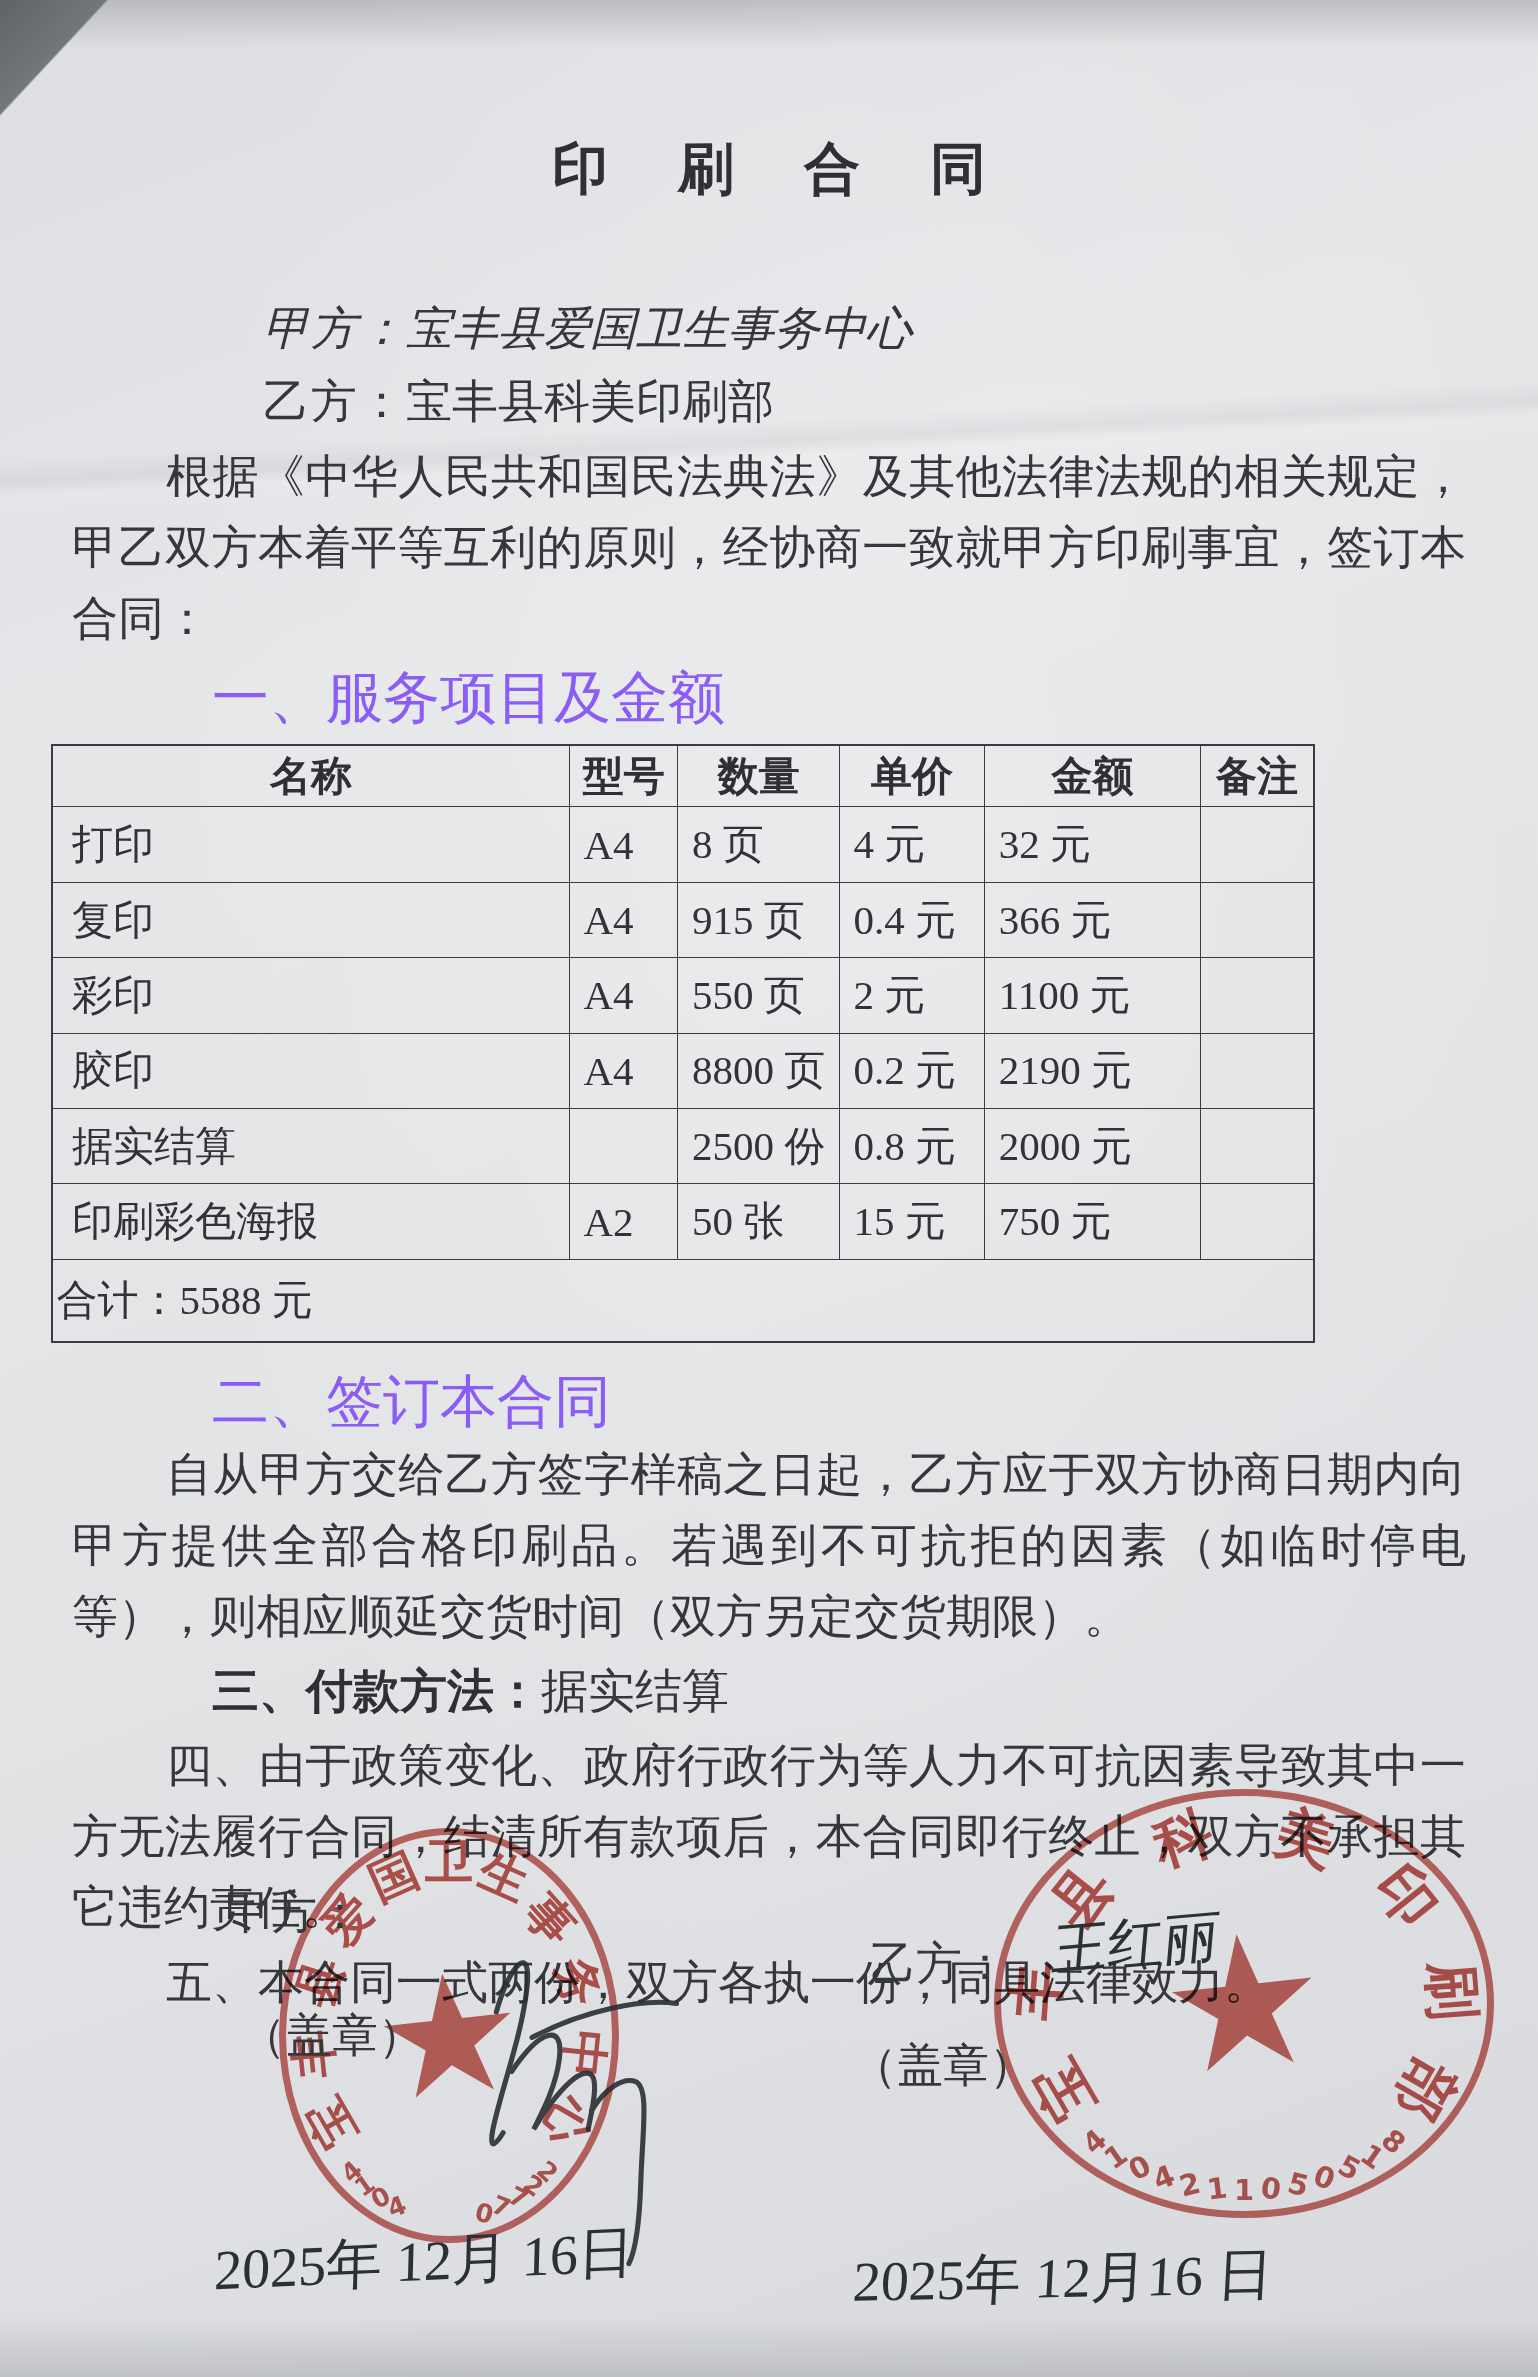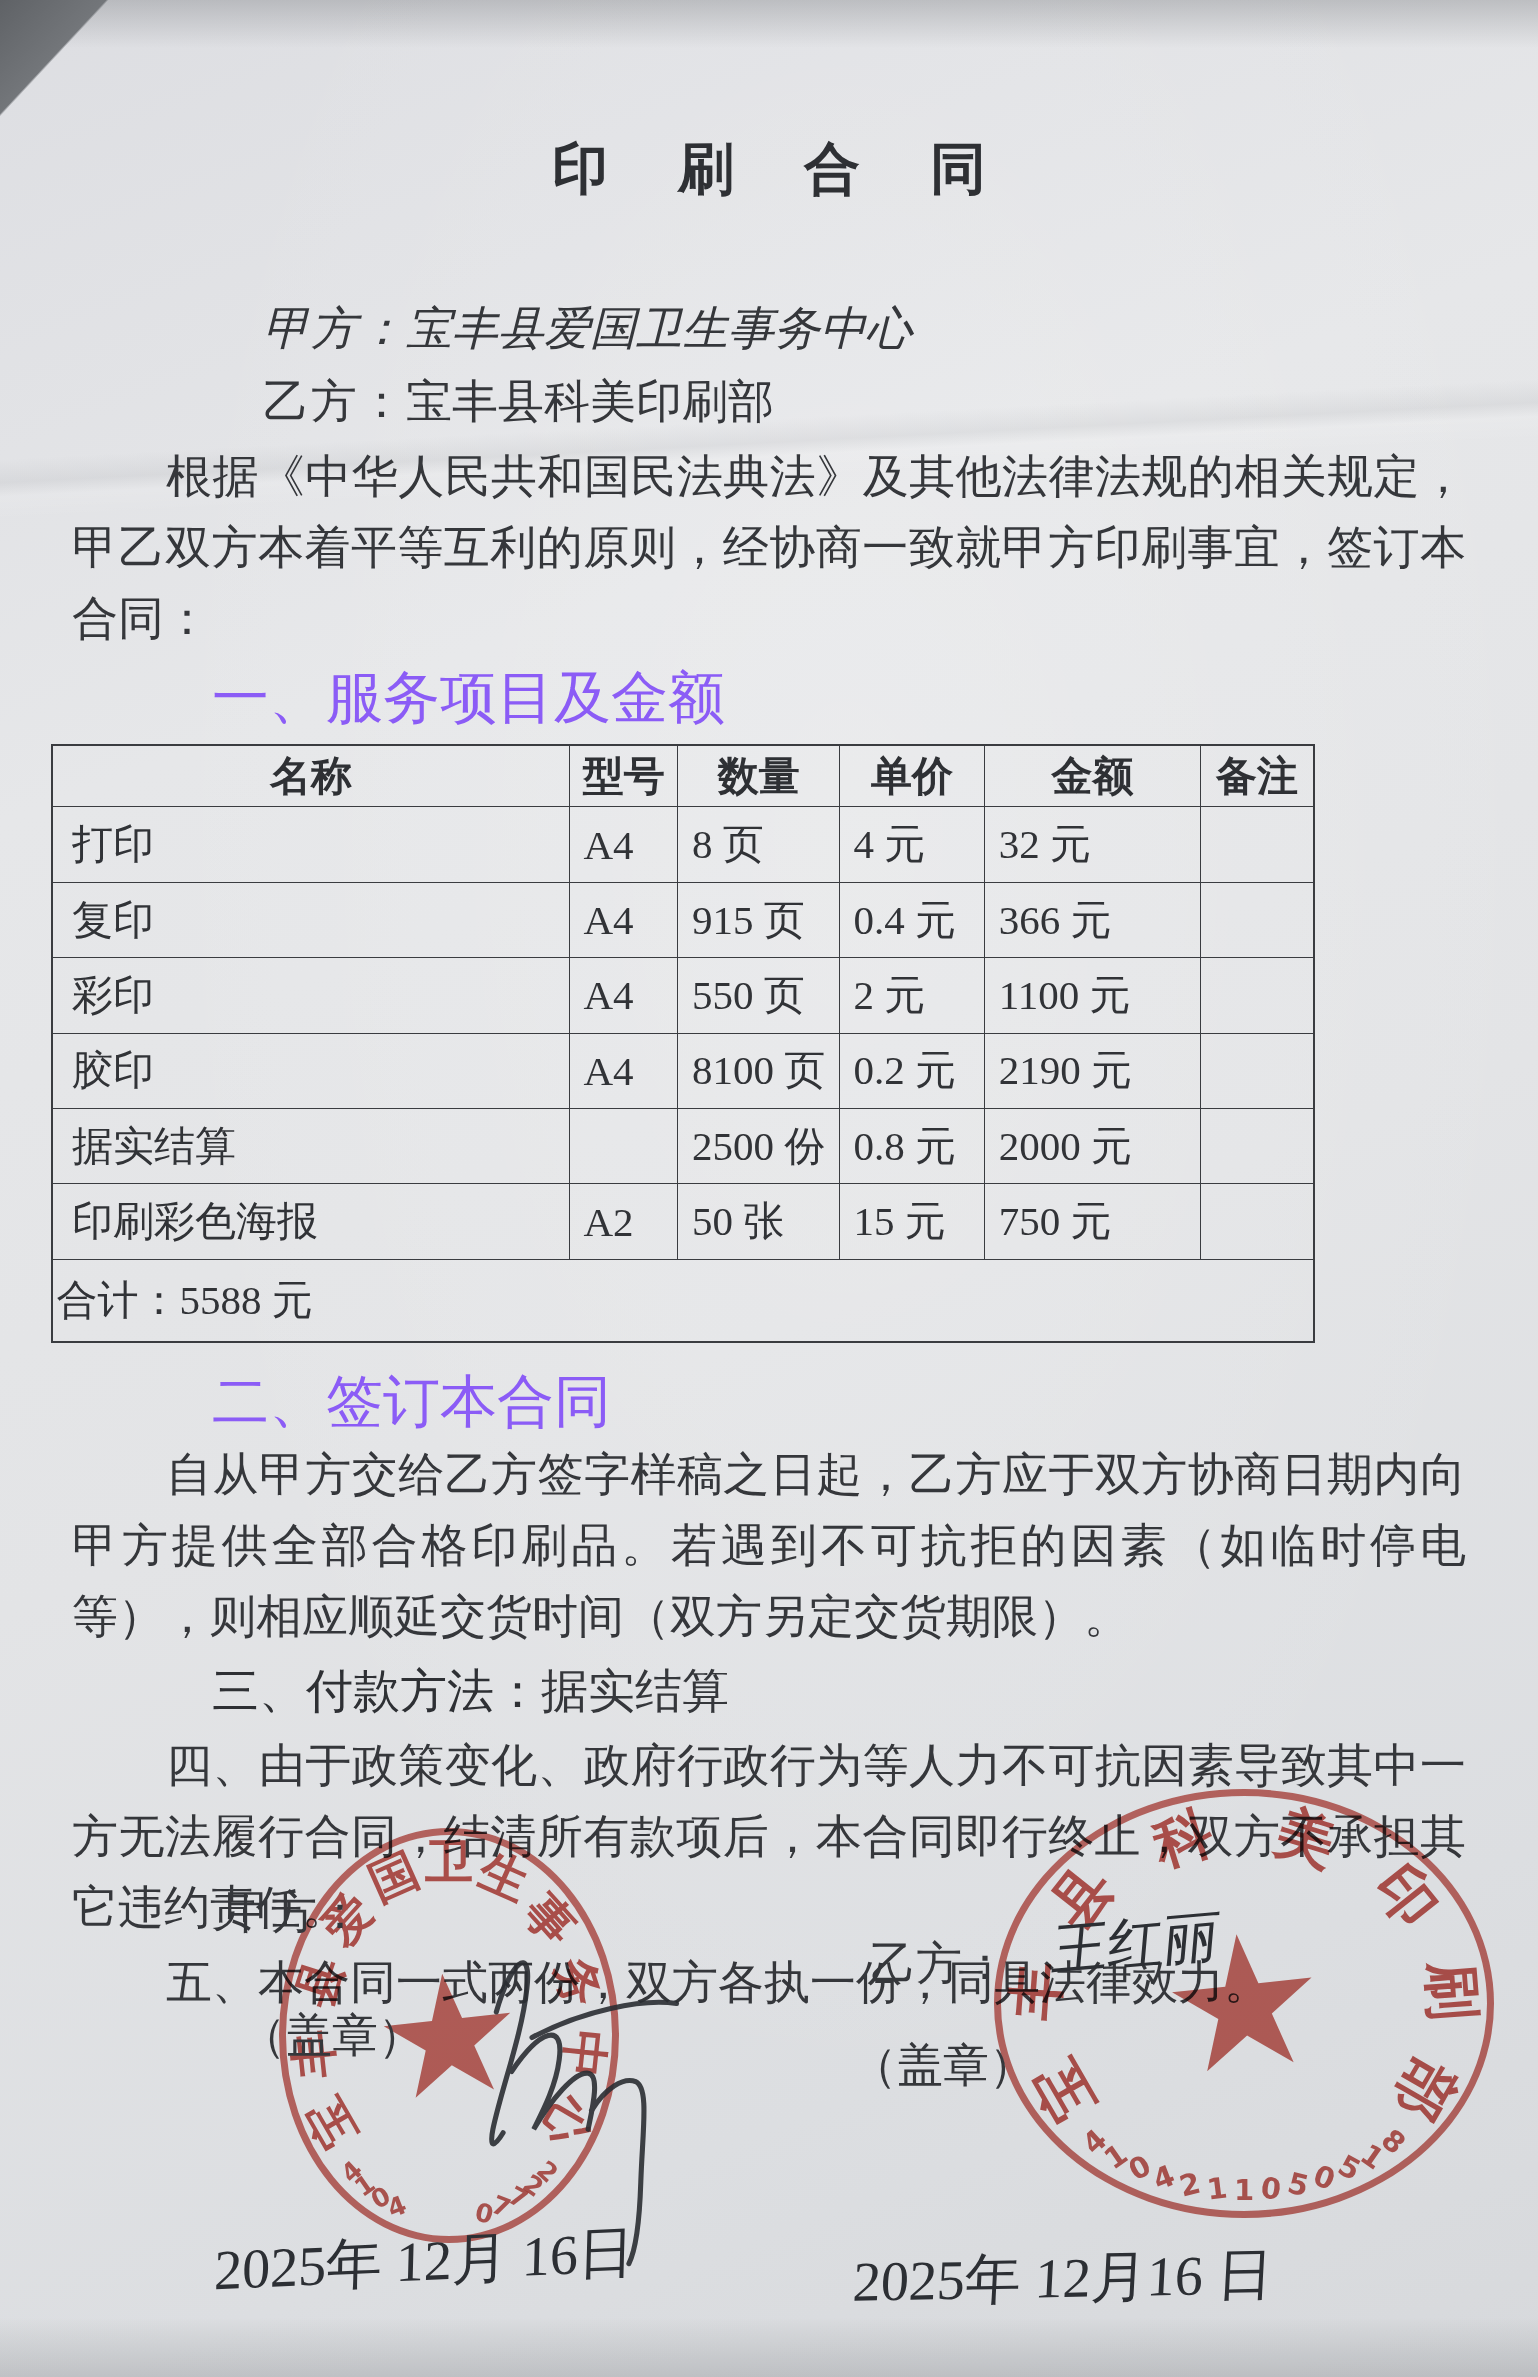--- a/index.html
+++ b/index.html
@@ -31,21 +31,21 @@
     letter-spacing:70px;text-indent:70px;margin:0;line-height:82px;
   }
   .party-line{font-size:46px;line-height:73px;margin:0;padding-left:191px;}
   .party-line .lbl{letter-spacing:1.7px;}
   .para{font-size:46px;line-height:71px;margin:3.4px 0 0 0;text-indent:94px;text-align:justify;}
   .sec-heading{
     font-family:"Liberation Sans","DejaVu Sans",sans-serif;
     font-size:57px;font-weight:400;color:#8b5cf6;line-height:68px;margin:8.5px 0 0 0;padding-left:140px;
   }
   .sec3-line{font-size:47px;line-height:71px;margin:3.4px 0 0 0;padding-left:140px;}
-  .sec3-line .hd{font-family:"Liberation Sans","DejaVu Sans",sans-serif;font-weight:400;color:#2e3034;}
+  .sec3-line .hd{font-family:"Liberation Sans","DejaVu Sans",sans-serif;font-weight:700;color:#2e3034;}
 
   table.svc{
     border-collapse:collapse;margin:13.6px 0 0 -21px;width:1264px;table-layout:fixed;
     font-size:41px;color:#313郑337;color:#313337;
   }
   table.svc th{
     font-family:"Liberation Sans","DejaVu Sans",sans-serif;font-weight:700;color:#2e3034;
     border:1.7px solid #3a3c40;height:60px;text-align:center;padding:0 5.1px;
   }
   table.svc td{border:1.7px solid #3a3c40;height:71px;padding:1.7px 3.4px 1.7px 13.6px;vertical-align:middle;}
@@ -129,21 +129,21 @@
           <td>彩印</td>
           <td>A4</td>
           <td>550 页</td>
           <td>2 元</td>
           <td>1100 元</td>
           <td></td>
         </tr>
         <tr>
           <td>胶印</td>
           <td>A4</td>
-          <td>8100 页</td>
+          <td>8800 页</td>
           <td>0.2 元</td>
           <td>2190 元</td>
           <td></td>
         </tr>
         <tr>
           <td>据实结算</td>
           <td></td>
           <td>2500 份</td>
           <td>0.8 元</td>
           <td>2000 元</td>

